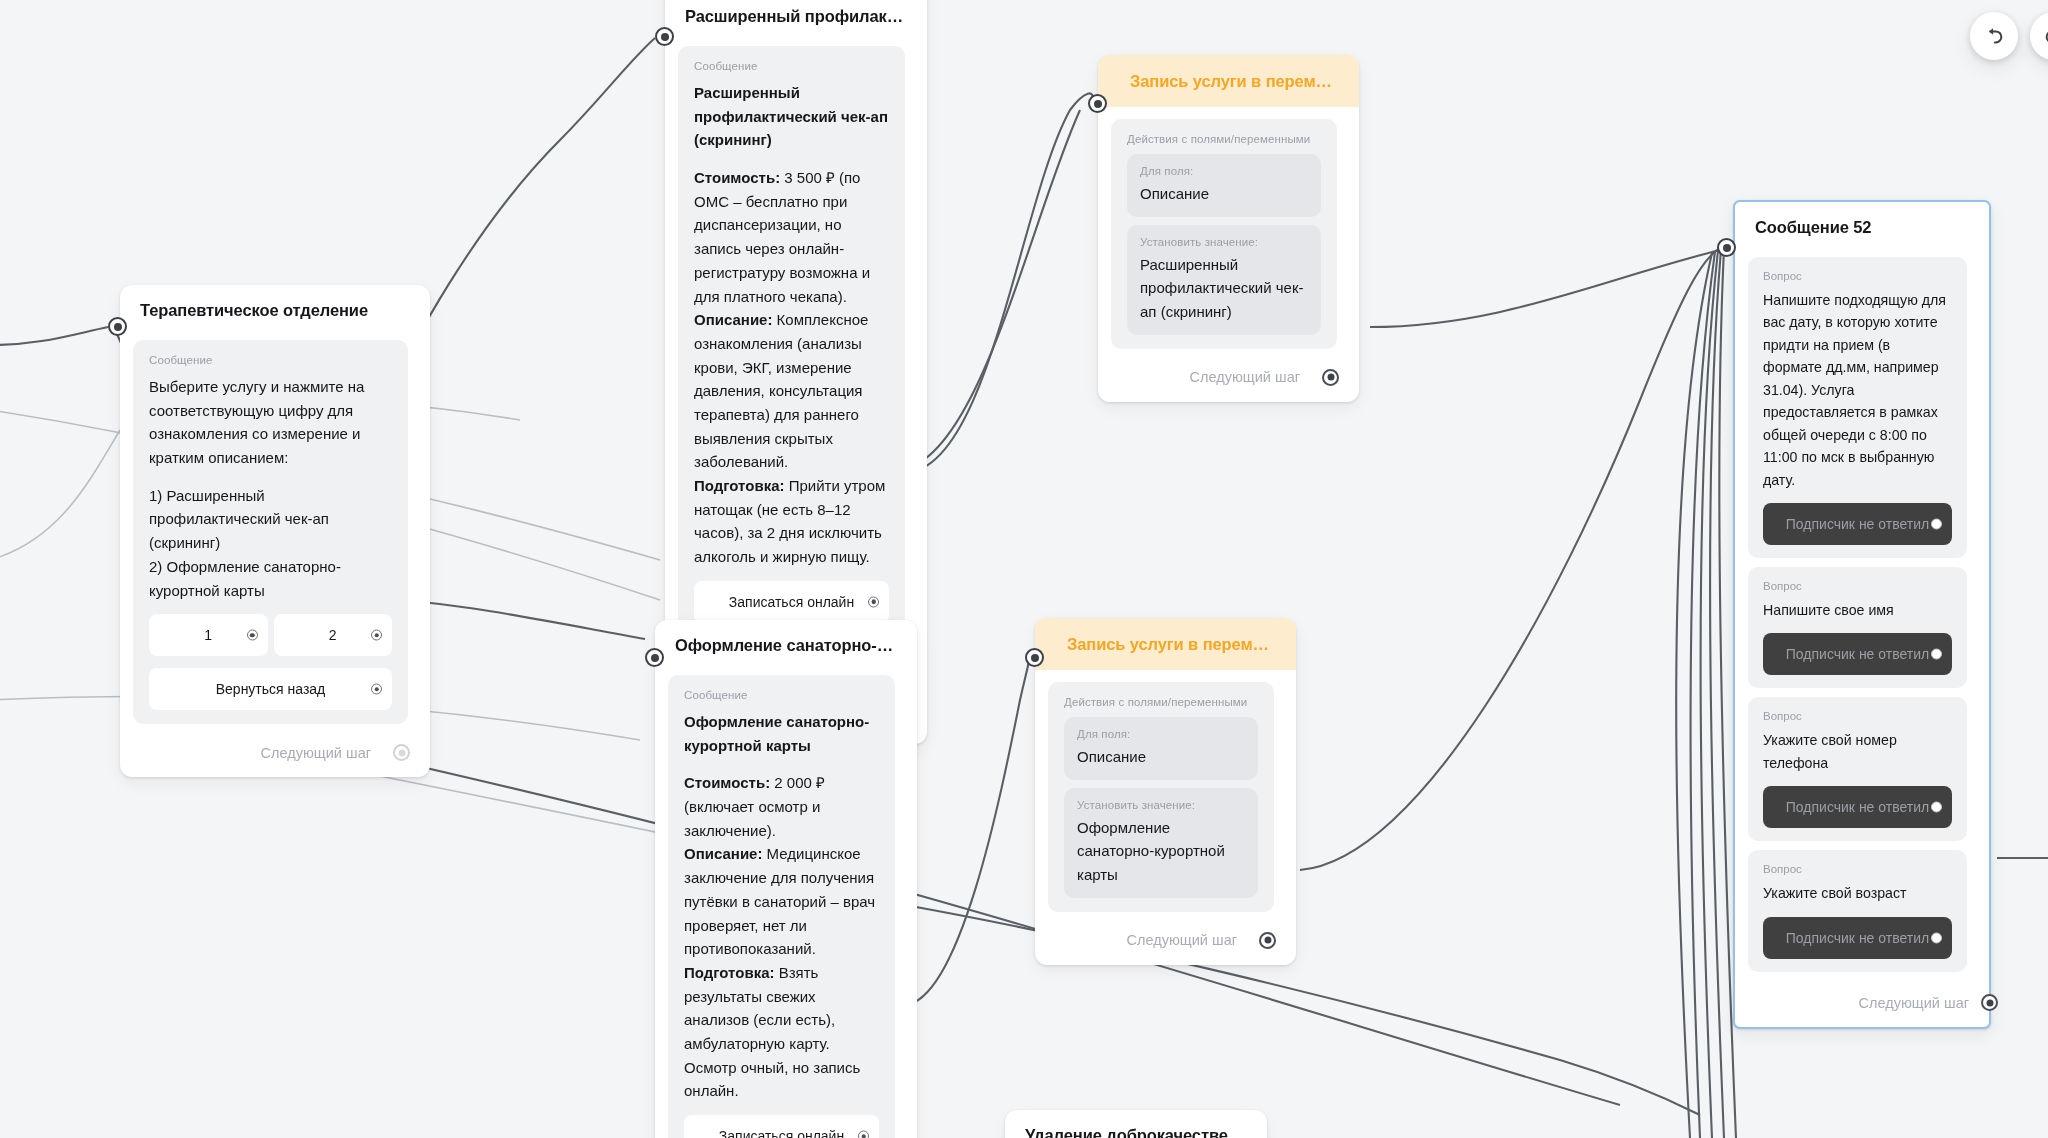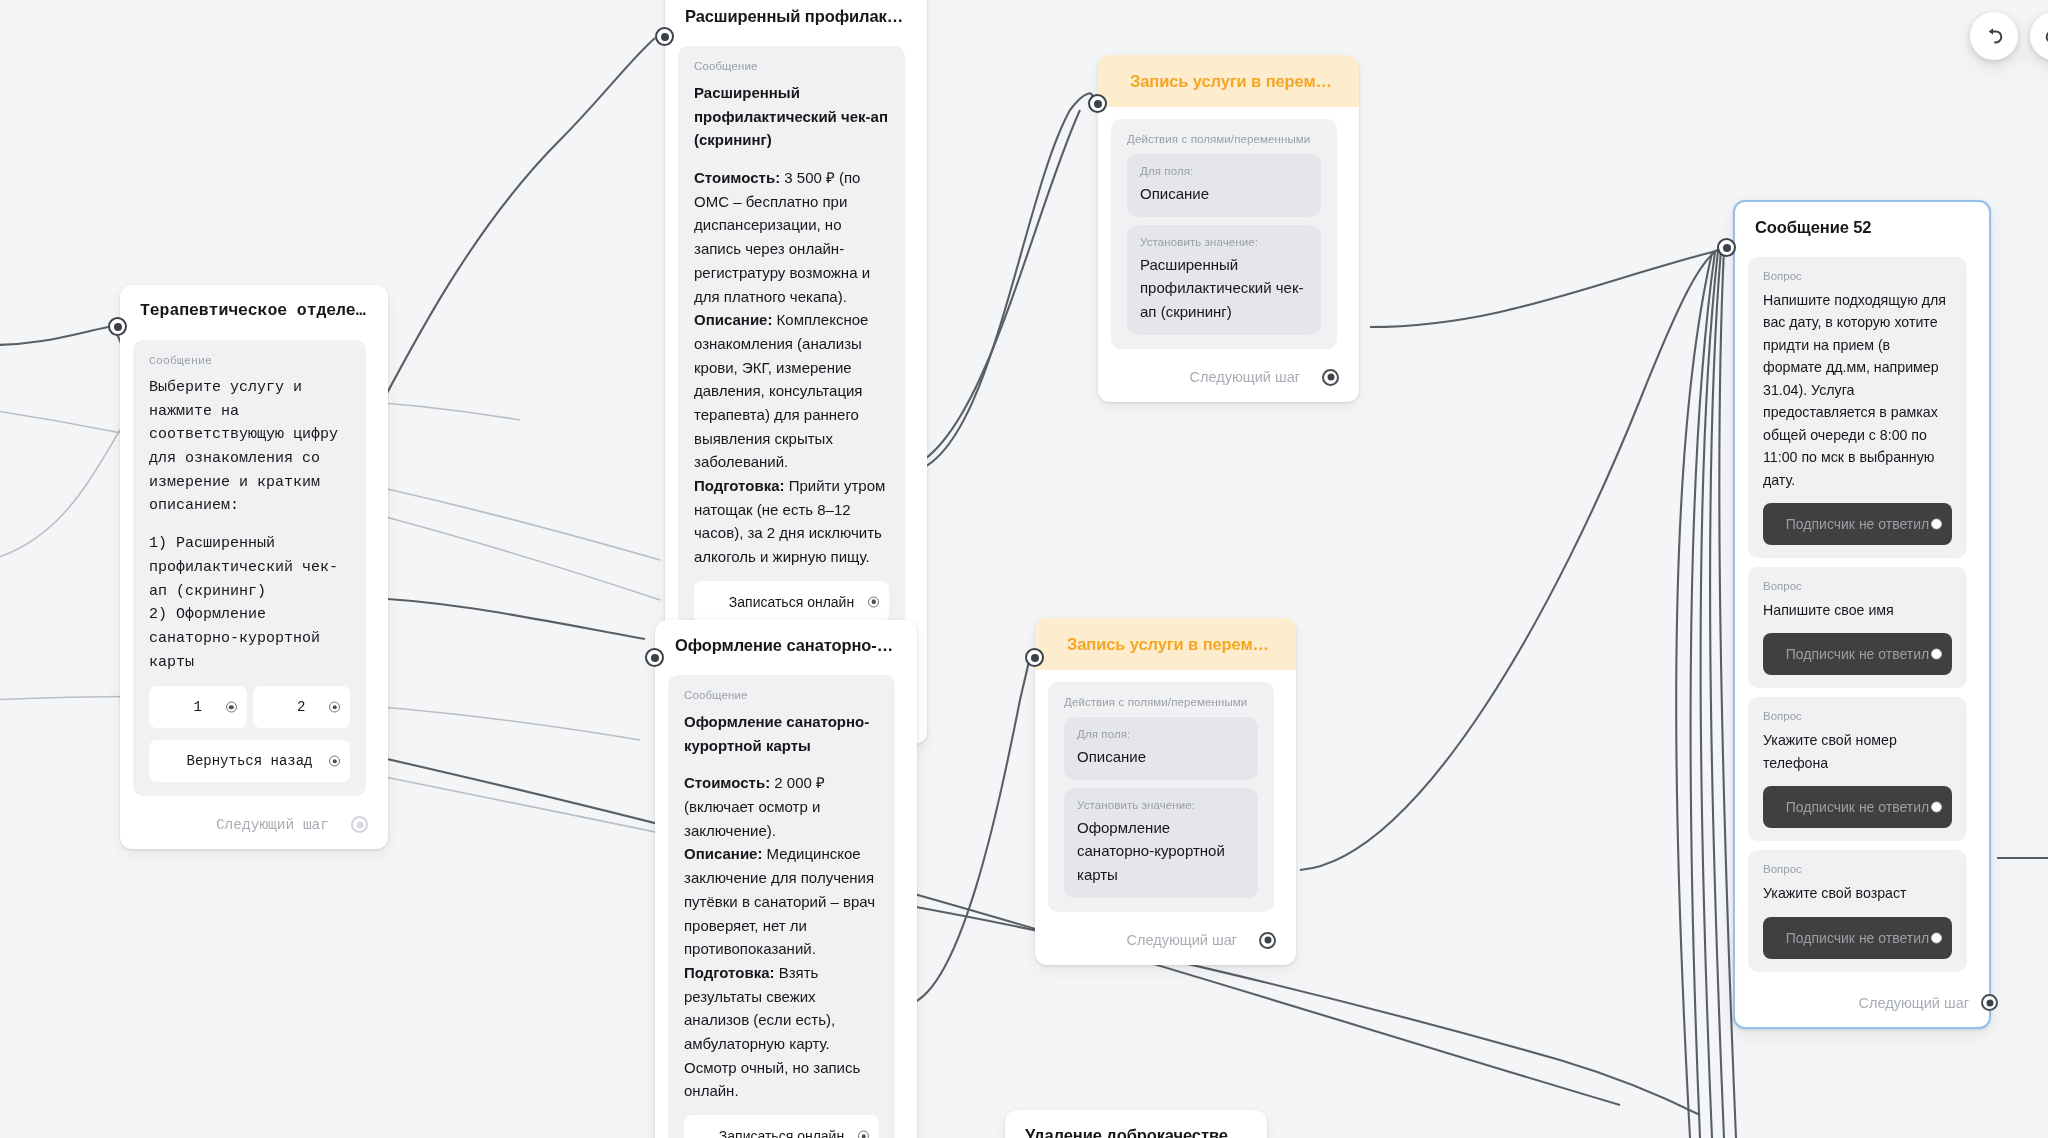--- a/index.html
+++ b/index.html
@@ -245,21 +245,21 @@
       </svg>
     </div>
     <div class="round-btn" style="margin-right:-40px;">
       <svg width="22" height="22" viewBox="0 0 24 24" fill="none">
         <path d="M16 7H10a6 6 0 0 0 0 12h1" stroke="#3d4248" stroke-width="2.2" stroke-linecap="round" fill="none"></path>
         <path d="M13 3.5 17.5 7 13 10.5Z" fill="#3d4248"></path>
       </svg>
     </div>
   </div>
 
-  <div class="node" style="left:120px; top:285px; width:268px;font-family:Liberation Mono, monospace;">
+  <div class="node" style="left:120px; top:285px; width:310px;">
     <div class="node-header">Терапевтическое отделение</div>
     <div class="node-body">
       <div class="block">
         <div class="block-label">Сообщение</div>
         <div class="block-text">
           <span>Выберите услугу и нажмите на соответствующую цифру для ознакомления со измерение и кратким описанием:</span>
           <span class="spacer"></span>
           <span>1) Расширенный профилактический чек-ап (скрининг)</span><br>
           <span>2) Оформление санаторно-курортной карты</span>
         </div>
@@ -388,21 +388,21 @@
         </div>
       </div>
     </div>
     <div class="next-step">
       <span>Следующий шаг</span>
       <span class="port"></span>
     </div>
   </div>
   <div class="in-port" style="left:1025px; top:648px;"></div>
 
-  <div class="node selected" style="left:1733px; top:200px; width:258px;">
+  <div class="node selected" style="left:1733px; top:200px; width:258px;border-radius:7px;">
     <div class="node-header">Сообщение 52</div>
     <div class="node-body">
 
       <div class="qblock">
         <div class="qlabel">Вопрос</div>
         <div class="qtext">Напишите подходящую для вас дату, в которую хотите придти на прием (в формате дд.мм, например 31.04). Услуга предоставляется в рамках общей очереди с 8:00 по 11:00 по мск в выбранную дату.</div>
         <div class="flow-btn grey">
           <span>Подписчик не ответил</span>
           <span class="btn-port hollow"></span>
         </div>

